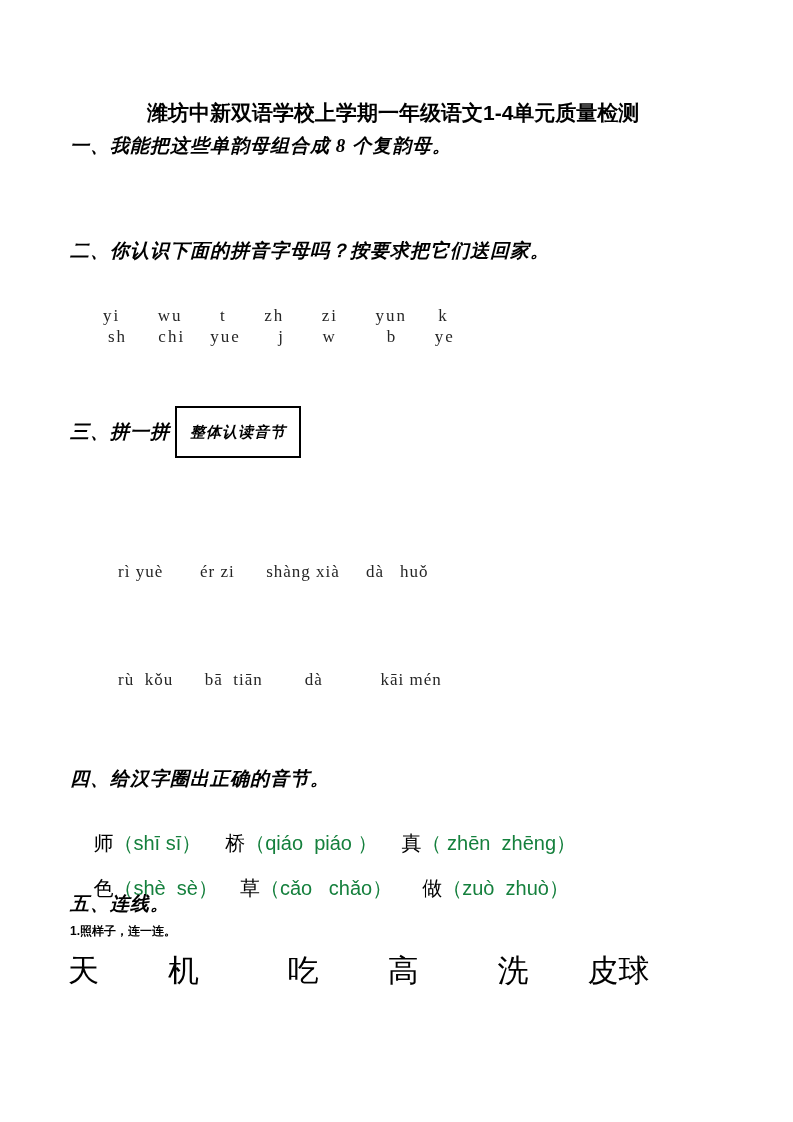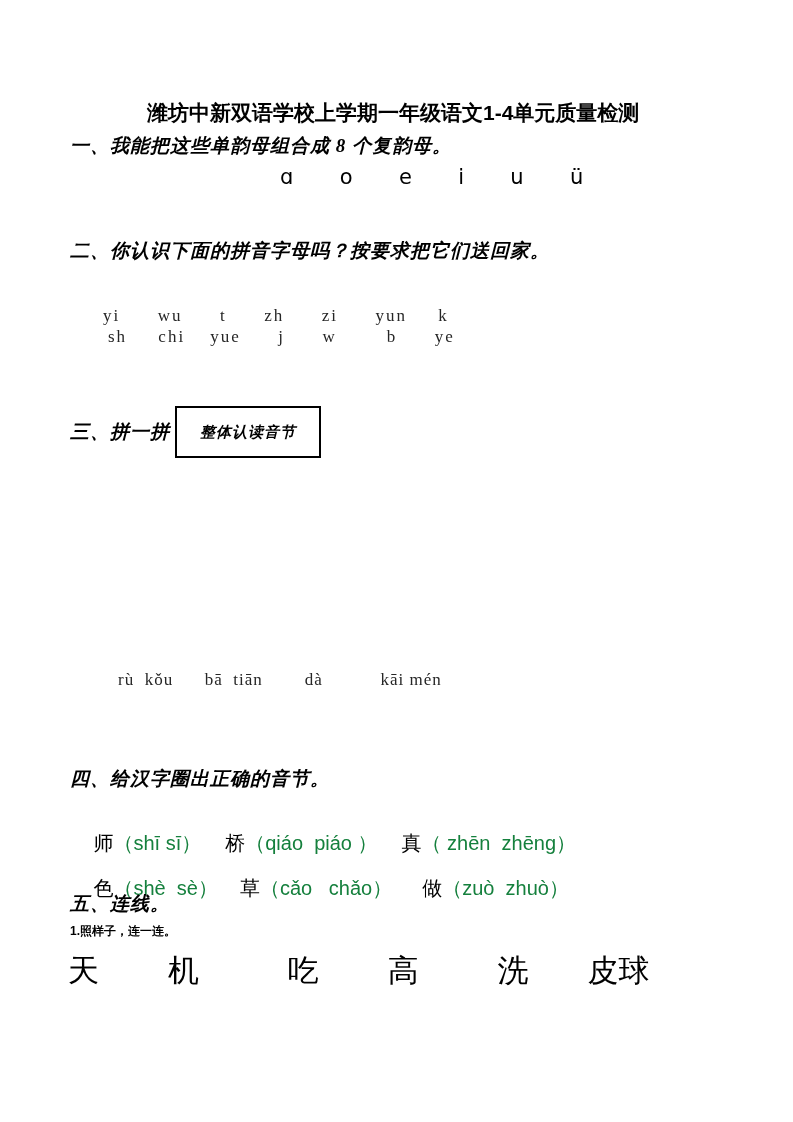--- a/index.html
+++ b/index.html
@@ -82,21 +82,21 @@
   .match-row {
     font-family: "DejaVu Sans", "Liberation Sans", sans-serif;
     font-size: 31px;
   }
 
   
   .overlay-box {
     position: absolute;
     left: 175px;
     top: 406px;
-    width: 146px;
+    width: 126px;
     height: 52px;
     background: #ffffff;
     border: 2px solid #000000;
     box-sizing: border-box;
     display: flex;
     align-items: center;
     justify-content: center;
   }
   .overlay-box .label {
     font-family: "Liberation Serif", "DejaVu Serif", serif;
@@ -111,34 +111,34 @@
 </style>
 </head>
 <body>
 
 <div class="page">
 
   <div class="abs doc-title">潍坊中新双语学校上学期一年级语文1-4单元质量检测</div>
 
   <div class="abs sec-heading" style="top:133px;text-align:center;">一、我能把这些单韵母组合成 8 个复韵母。</div>
 
-  <div class="abs vowel-row" style="left:280px; top:165px;">ɑ  o  e  i  u  ü</div>
 
   <div class="abs sec-heading" style="top:238px;">二、你认识下面的拼音字母吗？按要求把它们送回家。</div>
 
   <div class="abs pinyin-row" style="left:103px; top:286px; letter-spacing:2px;margin-top:20px;">yi      wu      t      zh      zi      yun     k</div>
 
   <div class="abs pinyin-row" style="left:108px; top:327px; letter-spacing:2px;">sh     chi    yue      j      w        b      ye</div>
 
   <div class="abs sec-heading" style="top:419px;">三、拼一拼</div>
 
   <div class="overlay-box">
     <span class="label">整体认读音节</span>
   </div>
 
+  <div class="abs pinyin-row" style="left:118px; top:562px;">rì yuè       ér zi      shàng xià     dà   huǒ</div>
 
   <div class="abs pinyin-row" style="left:118px; top:670px;text-align:right;">rù  kǒu      bā  tiān        dà           kāi mén</div>
 
   <div class="abs sec-heading" style="top:766px;">四、给汉字圈出正确的音节。</div>
 
   <div class="abs hanzi-line" style="left:68px; top:806px;">
     <span>师</span><span class="py">（shī sī）</span><span class="sp" style="width:24px;"></span><span>桥</span><span class="py">（qiáo  piáo ）</span><span class="sp" style="width:24px;"></span><span>真</span><span class="py">（ zhēn  zhēng）</span>
   </div>
 
   <div class="abs hanzi-line" style="left:68px; top:851px;">

